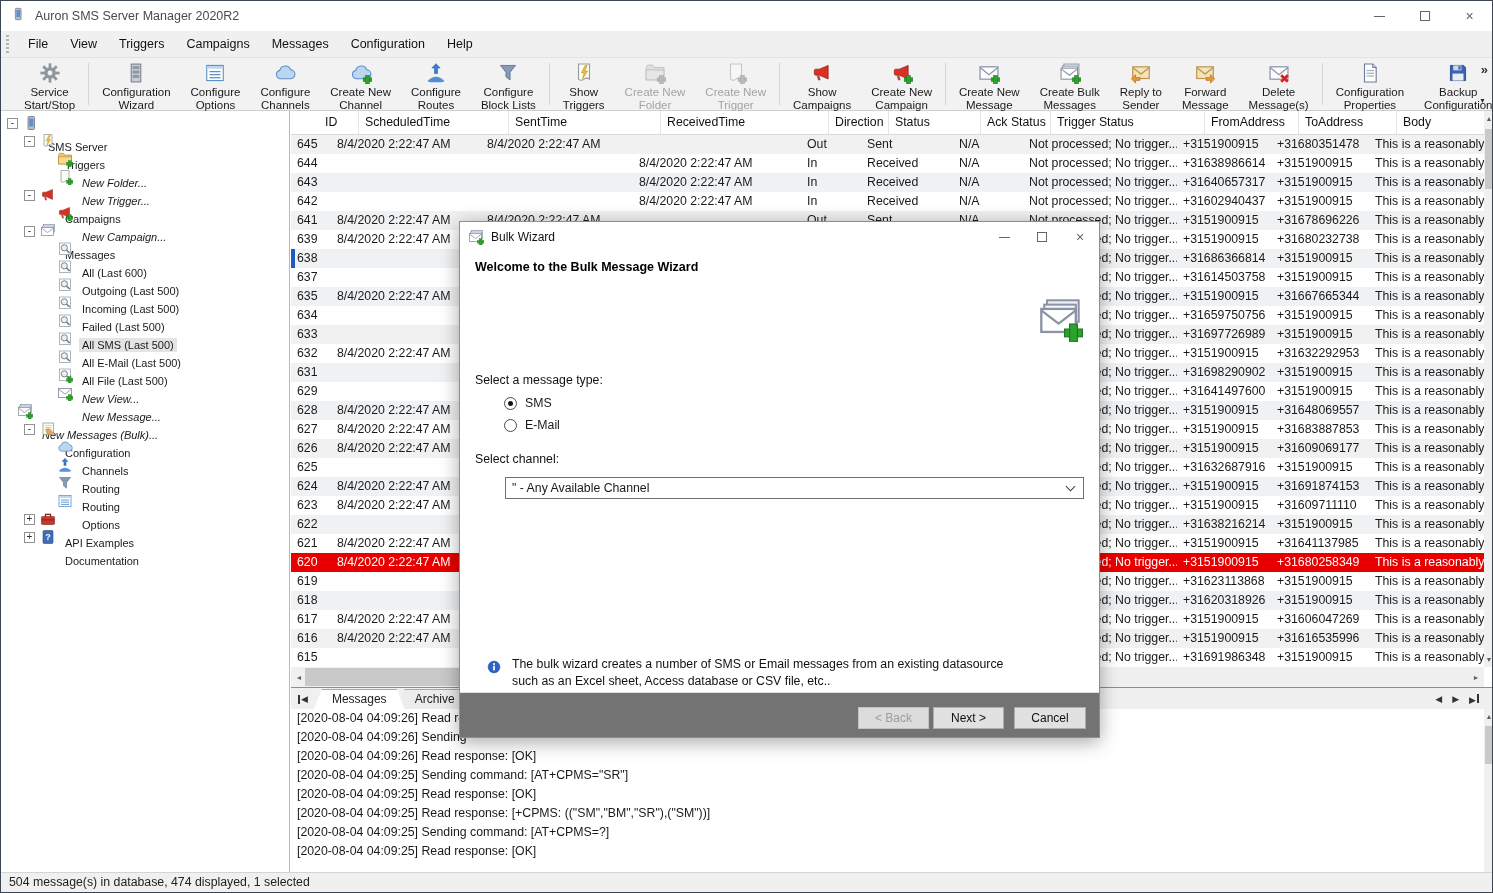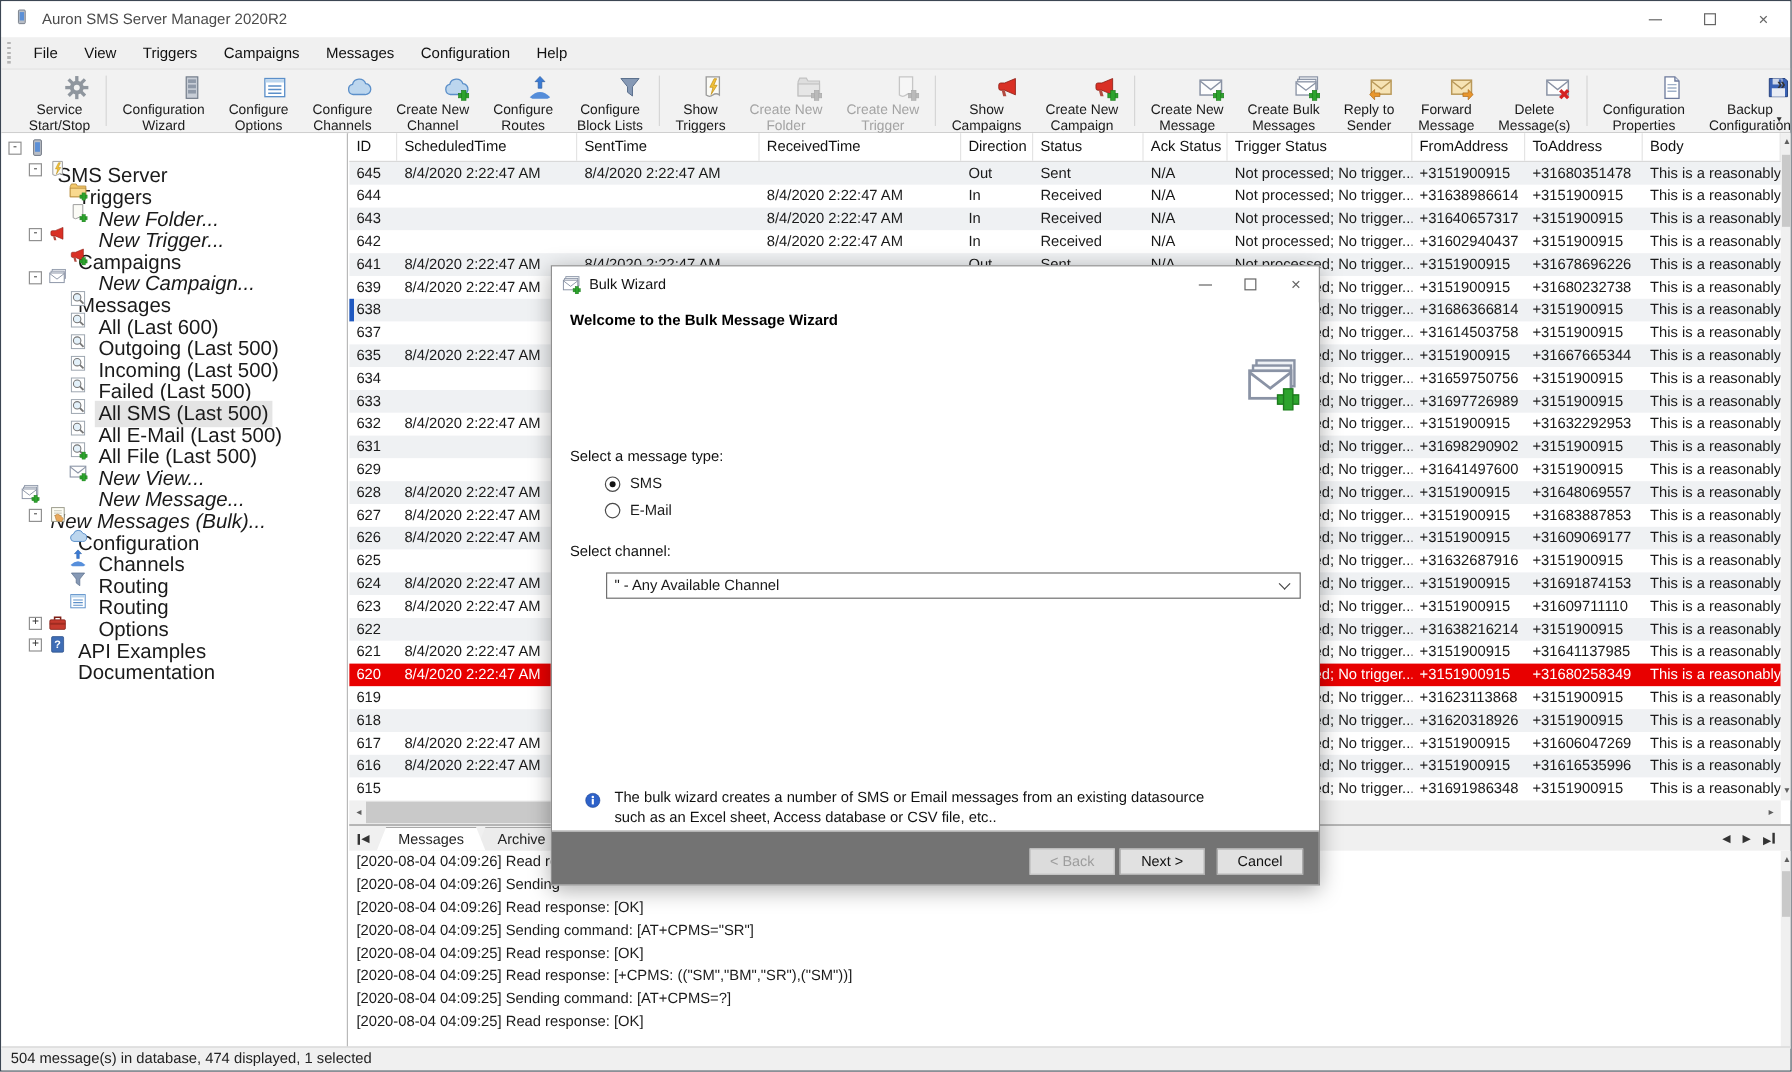--- a/index.html
+++ b/index.html
@@ -17,38 +17,38 @@
 .closeglyph{font-size:14px;color:#666;line-height:10px;}
 
 
 .menubar{position:absolute;left:0;top:30px;width:100%;height:26px;background:#f0f0f0;display:flex;align-items:center;}
 .grip{width:3px;height:18px;margin:0 8px 0 5px;background:repeating-linear-gradient(to bottom,#b5b5b5 0 2px,transparent 2px 4px);}
 .mitem{padding:0 11px;font-size:12.5px;color:#111;line-height:26px;}
 
 
 .toolbar{position:absolute;left:0;top:56px;width:100%;height:54px;background:#f2f2f2;border-top:1px solid #e2e2e2;border-bottom:1px solid #cfcfcf;display:flex;align-items:stretch;padding-right:22px;}
 .toolbar .grip{margin-top:18px;}
-.tbtn{display:flex;flex-direction:column;align-items:flex-end;padding:4px 10px 2px 10px;}
+.tbtn{display:flex;flex-direction:column;align-items:center;padding:4px 10px 2px 10px;}
 .ticn{width:22px;height:22px;flex:none;}
 .ticn svg{width:100%;height:100%;display:block;}
 .tlbl{font-size:11.5px;line-height:13px;text-align:center;margin-top:2px;color:#1a1a1a;white-space:nowrap;}
 .tbtn.disabled .tlbl{color:#a3a3a3;}
 .tbtn.disabled .ticn{filter:grayscale(1) opacity(.5);}
 .tsep{width:1px;background:#d6d6d6;margin:5px 3px;}
 .tb-over{position:absolute;right:4px;top:4px;font-size:13px;font-weight:bold;color:#333;}
 .tb-drop{position:absolute;right:6px;bottom:6px;font-size:7px;color:#333;}
 
 
 .tree{position:absolute;left:0;top:110px;width:289px;height:763px;background:#fff;border-right:1px solid #b9b9b9;padding-top:3px;overflow:hidden;}
 .titem{height:18px;display:flex;align-items:center;white-space:nowrap;}
 .tbox{width:11px;height:11px;border:1px solid #919191;background:#fff;color:#333;font-size:10px;line-height:8px;text-align:center;flex:none;margin-right:5px;}
 .tbox.empty{border:none;background:transparent;}
 .ticon16{width:17px;height:16px;flex:none;margin-right:5px;}
 .ticon16 svg{width:16px;height:16px;display:block;}
-.tlabel{font-size:17px;padding:1px 3px;margin-top:48px;}
+.tlabel{font-size:11px;padding:1px 3px;margin-top:48px;}
 .titalic .tlabel,.tlabel.titalic{font-style:italic;}
 .titem.tsel .tlabel{background:#e4e4e4;}
 
 
 .grid{position:absolute;left:290px;top:110px;width:1203px;height:576px;background:#fff;}
 .grid-header{position:absolute;left:0;top:0;width:1193px;height:24px;display:flex;background:#fff;border-bottom:1px solid #d9d9d9;}
 .hcell{height:100%;line-height:23px;padding-left:6px;border-right:1px solid #e4e4e4;font-size:12.3px;color:#111;overflow:hidden;white-space:nowrap;flex:none;}
 .grid-rows{position:absolute;left:0;top:24px;width:1193px;height:532px;overflow:hidden;}
 .grow{position:relative;height:19px;display:flex;background:#fff;}
 .grow.alt{background:#eff1f3;}
@@ -662,21 +662,21 @@
           <rect x="3" y="1.5" width="10" height="13" rx="1" fill="#3f6db5" stroke="#2a4d85" stroke-width=".6"></rect>
           <text x="8" y="11" font-size="9" fill="#fff" text-anchor="middle" font-weight="bold" font-family="sans-serif">?</text>
         </svg>
       </div>
       <div class="tlabel">Documentation</div>
     </div>
   </div>
 
 <div class="grid">
   <div class="grid-header" id="grid-header">
-      <div class="hcell" style="width: 40px;">ID</div>
+      <div class="hcell" style="width: 40px; margin-left: 28px;">ID</div>
       <div class="hcell" style="width: 150px;">ScheduledTime</div>
       <div class="hcell" style="width: 152px;">SentTime</div>
       <div class="hcell" style="width: 168px;">ReceivedTime</div>
       <div class="hcell" style="width: 60px;">Direction</div>
       <div class="hcell" style="width: 92px;">Status</div>
       <div class="hcell" style="width: 70px;">Ack Status</div>
       <div class="hcell" style="width: 154px;">Trigger Status</div>
       <div class="hcell" style="width: 94px;">FromAddress</div>
       <div class="hcell" style="width: 98px;">ToAddress</div>
       <div class="hcell" style="width: 115px;">Body</div>

